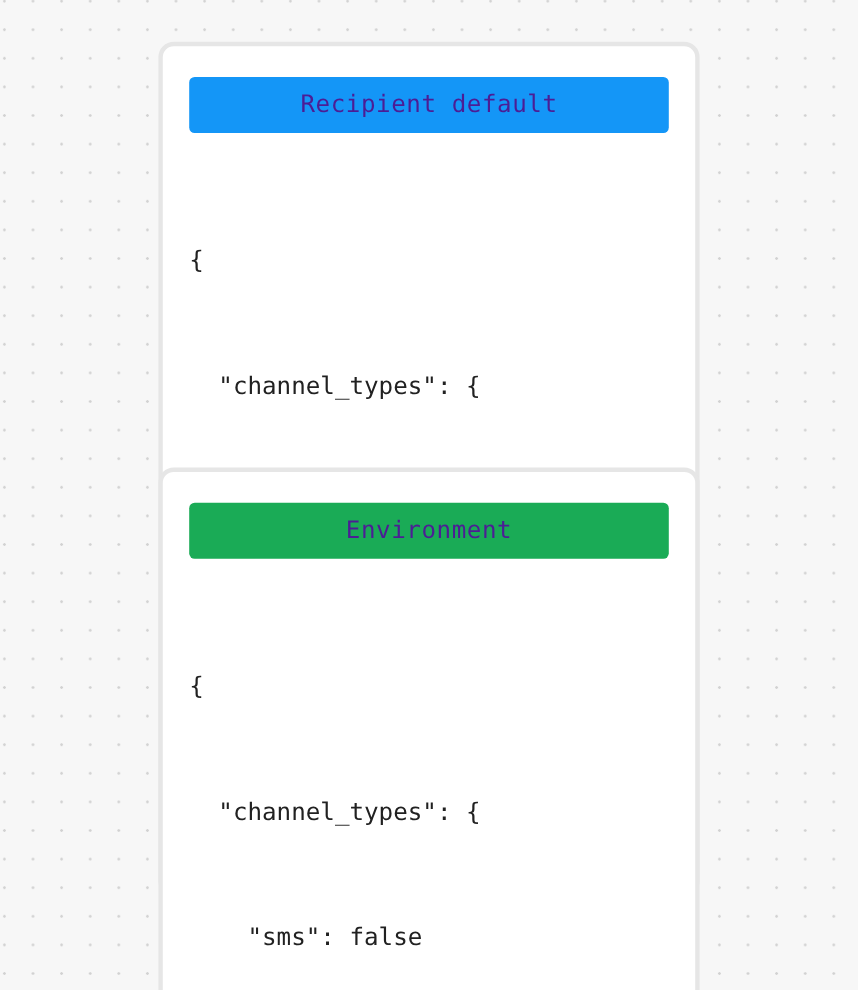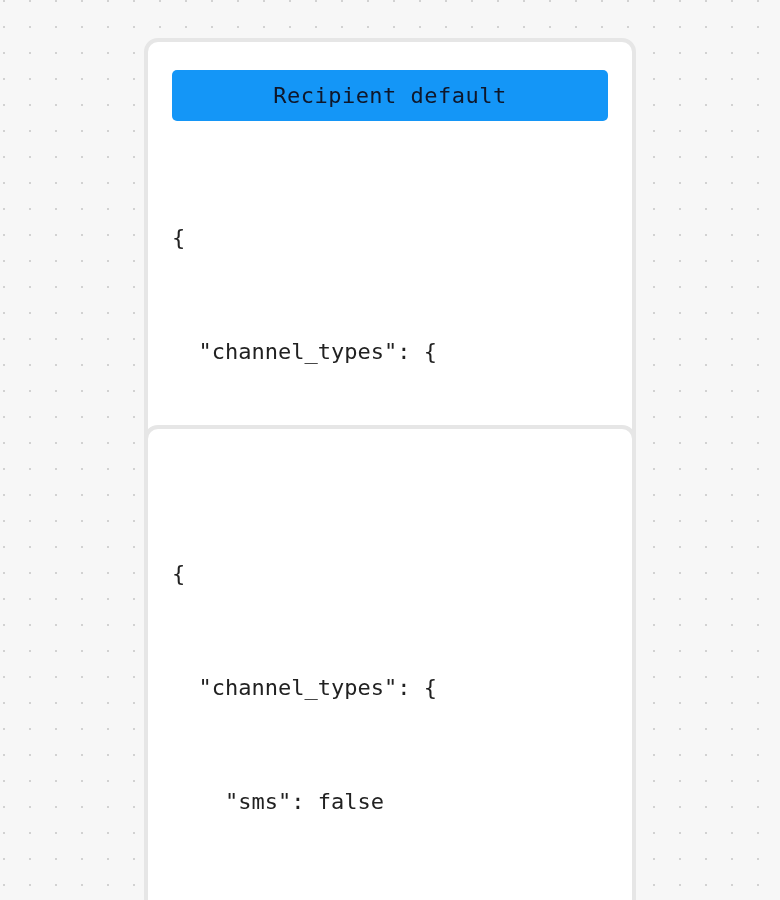--- a/index.html
+++ b/index.html
@@ -46,21 +46,21 @@
   }
 
   .banner {
     box-sizing: border-box;
     margin: 0 24px 0 24px;
     height: 51px;
     border-radius: 5px;
     display: flex;
     align-items: center;
     justify-content: center;
-    color: #0f172a;
+    color: #4c1d95;
     font-family: "DejaVu Sans Mono", "Liberation Mono", monospace;
     font-size: 22px;
     letter-spacing: 0.5px;
     line-height: 1;
     user-select: none;
   }
 
   .banner-blue {
     background: #1496f7;
   }
@@ -98,20 +98,23 @@
     <div class="code">
       <span class="code-line">{</span>
       <span class="code-line">  "channel_types": {</span>
       <span class="code-line">    "sms": true</span>
       <span class="code-line">  }</span>
       <span class="code-line">}</span>
     </div>
   </div>
 
   <div class="card card-environment">
+    <div class="banner banner-green">
+      <span>Environment</span>
+    </div>
     <div class="code">
       <span class="code-line">{</span>
       <span class="code-line">  "channel_types": {</span>
       <span class="code-line">    "sms": false</span>
       
       
       
       
       
     </div>

